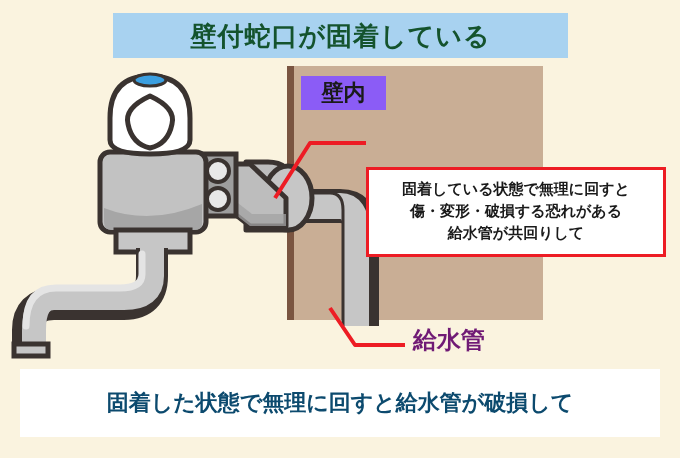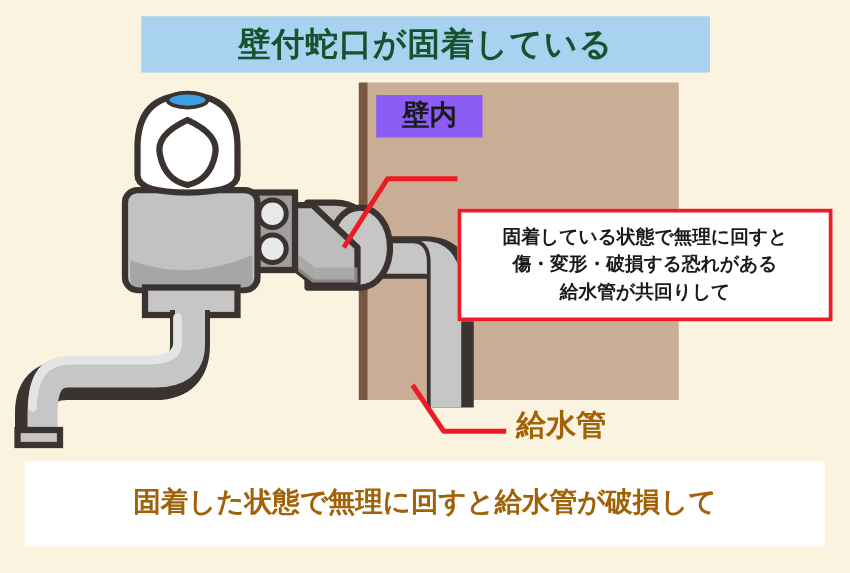--- a/index.html
+++ b/index.html
@@ -57,34 +57,34 @@
   }
   .callout-line{
     font-size:15px;font-weight:bold;color:#1a1a1a;
     line-height:1.45;white-space:nowrap;
   }
 
   
   #pipe-label{
     position:absolute;
     left:413px;top:328px;
-    font-size:24px;font-weight:bold;color:#a16207;
+    font-size:24px;font-weight:bold;color:#701a75;
     line-height:1;white-space:nowrap;
   }
 
   
   #caption-box{
     position:absolute;
     left:20px;top:369px;width:640px;height:68px;
     background:#FFFFFF;
     display:flex;flex-direction:column;
     align-items:center;justify-content:center;
   }
   .caption-line{
-    font-size:22px;font-weight:bold;color:#a16207;
+    font-size:22px;font-weight:bold;color:#0c4a6e;
     line-height:1.42;white-space:nowrap;
   }
 </style>
 </head>
 <body>
 
 <div id="stage">
 
   <div id="title-banner">
     <span id="title-text">壁付蛇口が固着している</span>

